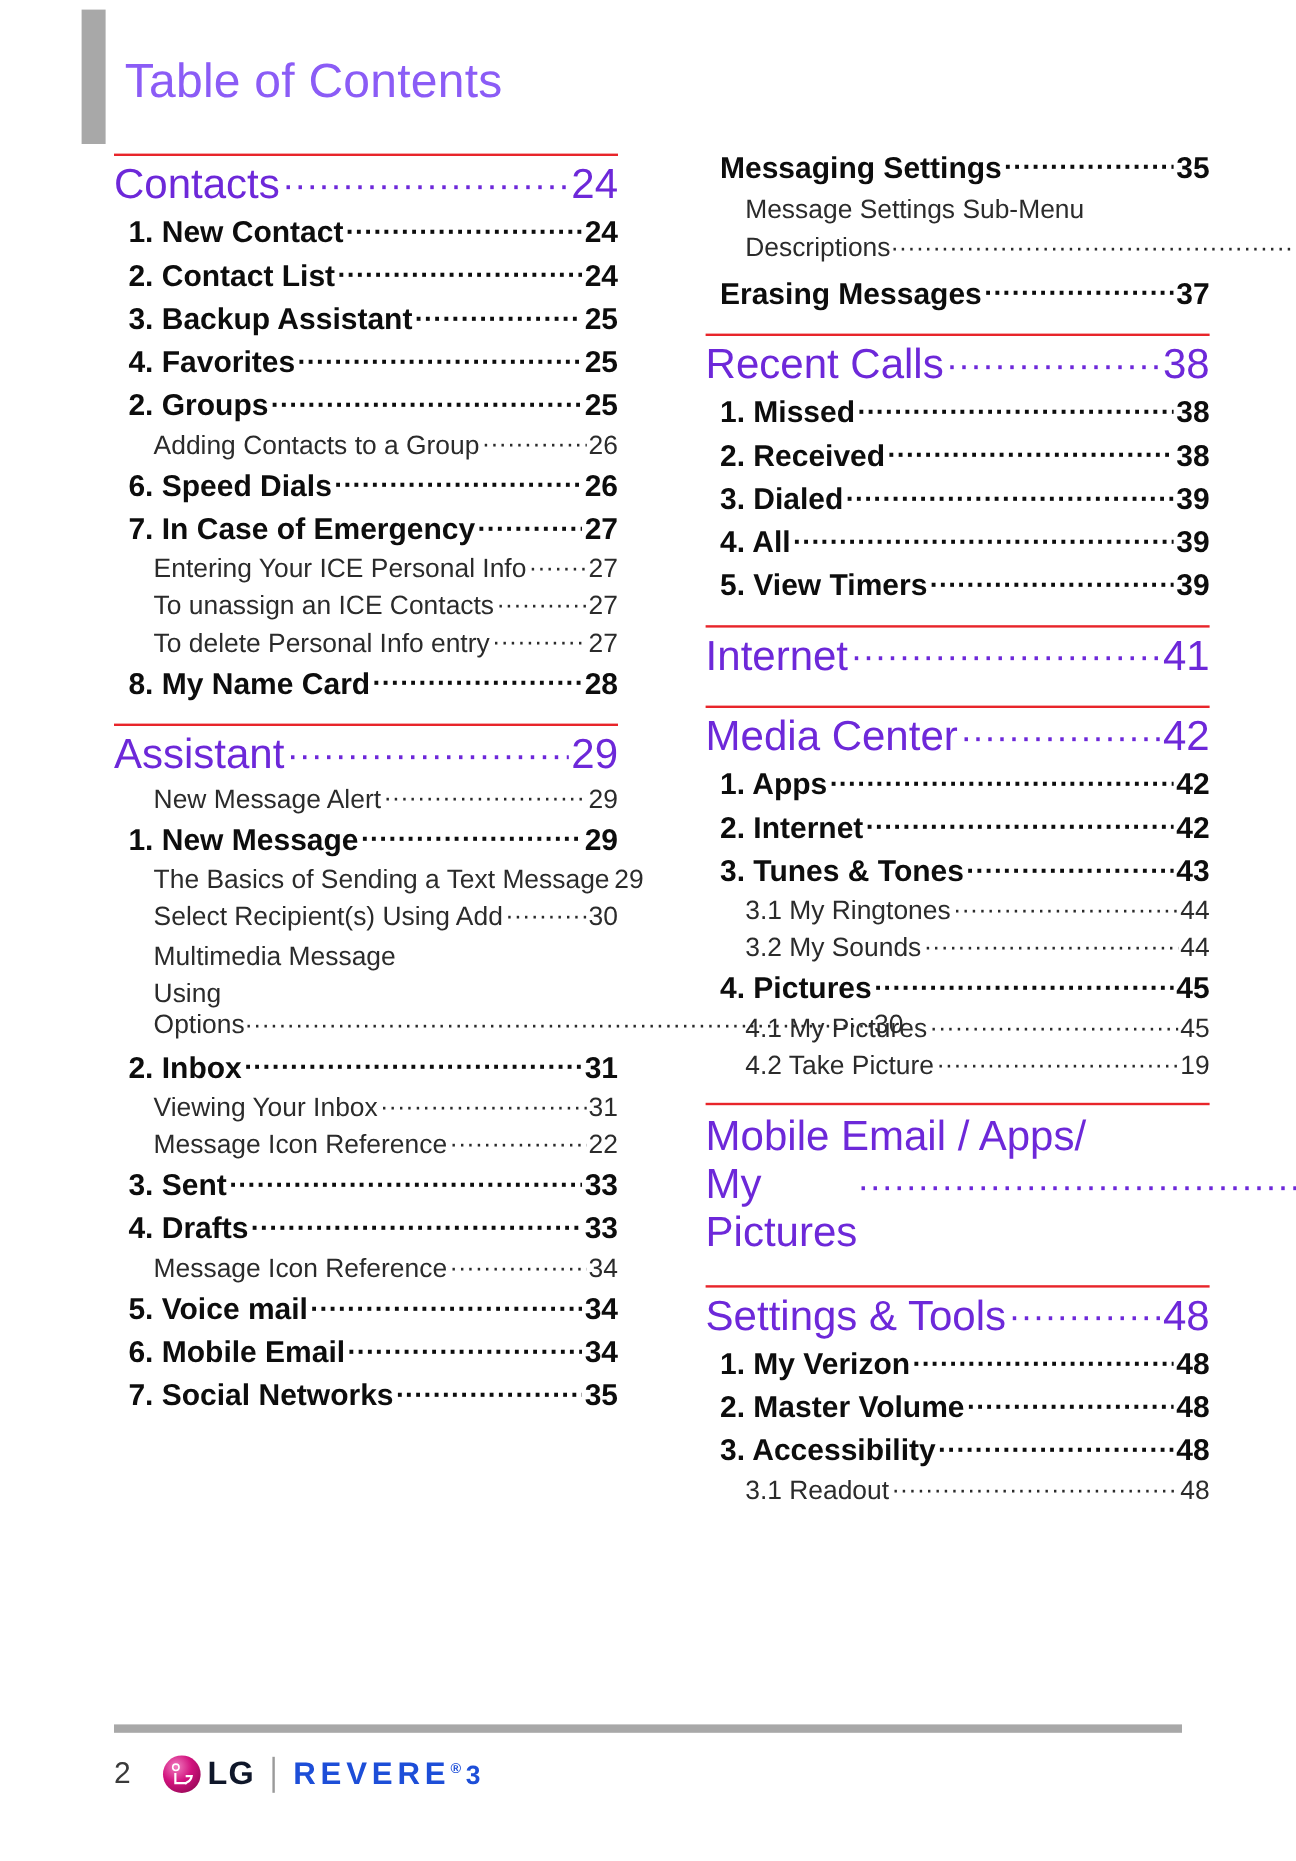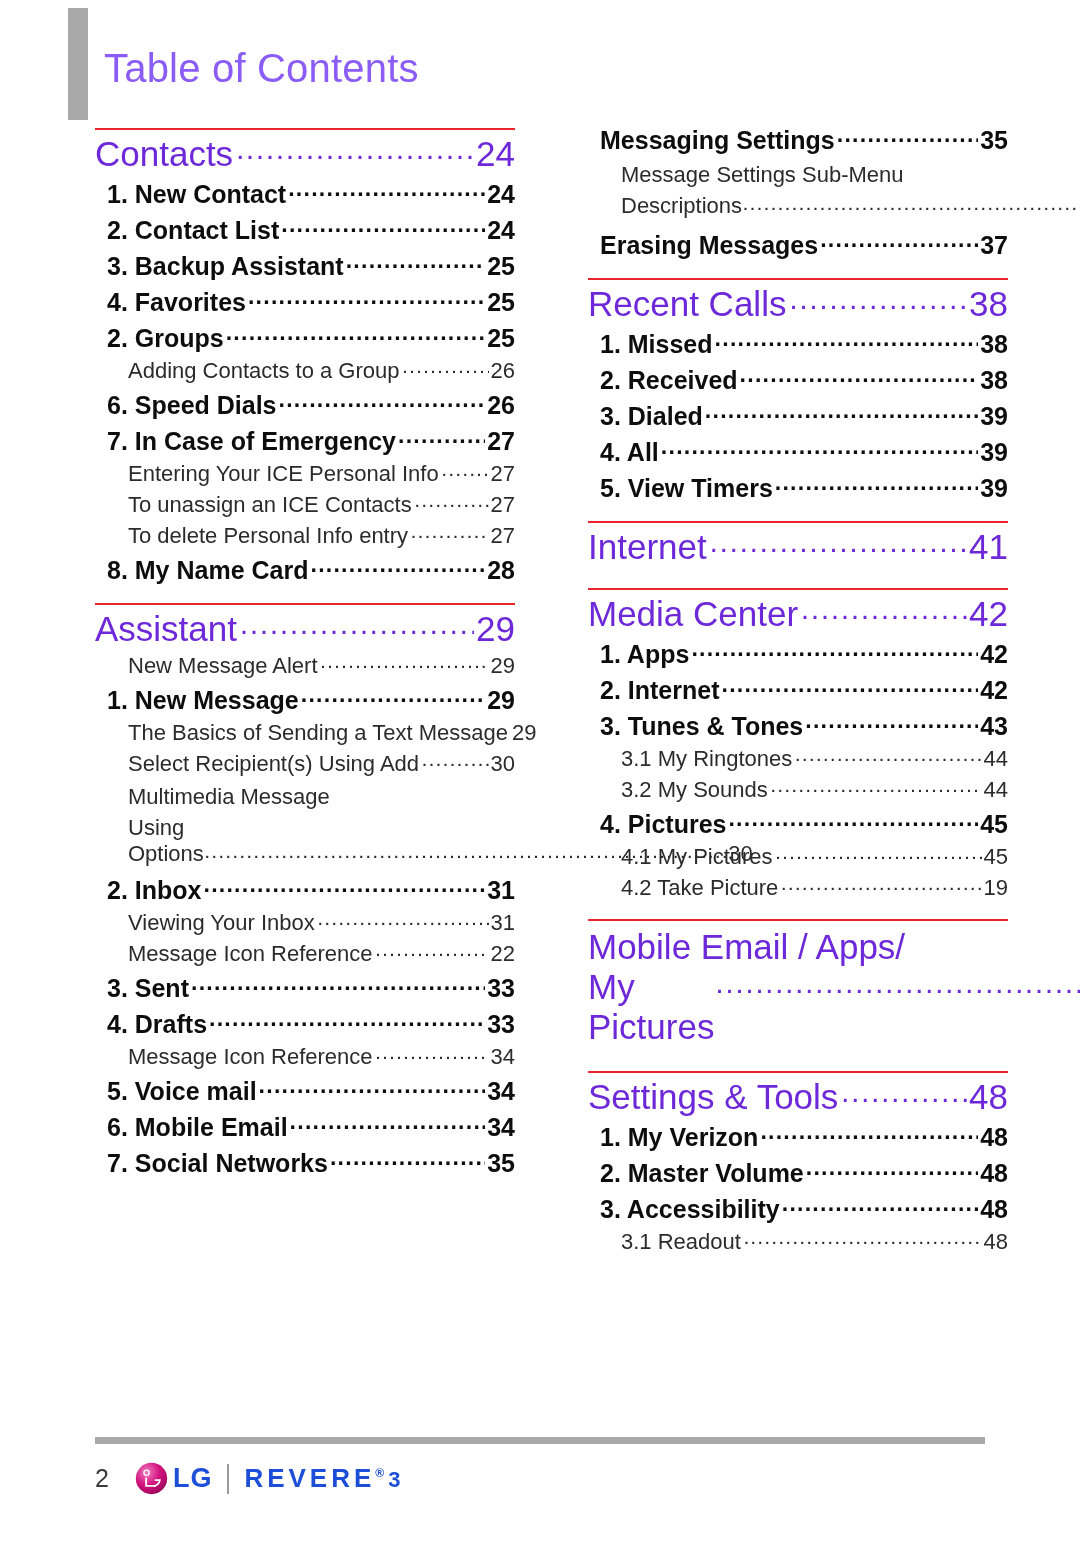--- a/index.html
+++ b/index.html
@@ -69,21 +69,21 @@
   .gap-md{height:14px;}
   .gap-lg{height:20px;}
 
   
   .footer{position:absolute;left:95px;top:1437px;width:890px;}
   .footer-rule{width:890px;height:7px;background:#a8a8a8;}
   .footer-row{display:flex;align-items:center;margin-top:18px;}
   .pageno{font-size:25px;color:#3a3a3a;margin-right:26px;font-family:"Liberation Sans",sans-serif;}
   .lg-mark{width:33px;height:33px;margin-right:5px;flex:0 0 auto;}
   .lg-word{
-    font-size:27px;font-weight:700;color:#1d4ed8;letter-spacing:1px;
+    font-size:27px;font-weight:700;color:#0f172a;letter-spacing:1px;
     font-family:"Liberation Sans",sans-serif;
   }
   .lg-divider{width:2px;height:30px;background:#9a9a9a;margin:0 15px;}
   .revere{
     font-size:26px;font-weight:700;color:#1d4ed8;letter-spacing:4px;
     font-family:Liberation Sans, sans-serif;
   }
   .revere .reg{font-size:12px;vertical-align:super;letter-spacing:0;}
   .revere .three{font-size:22px;margin-left:4px;letter-spacing:0;}
 </style>

